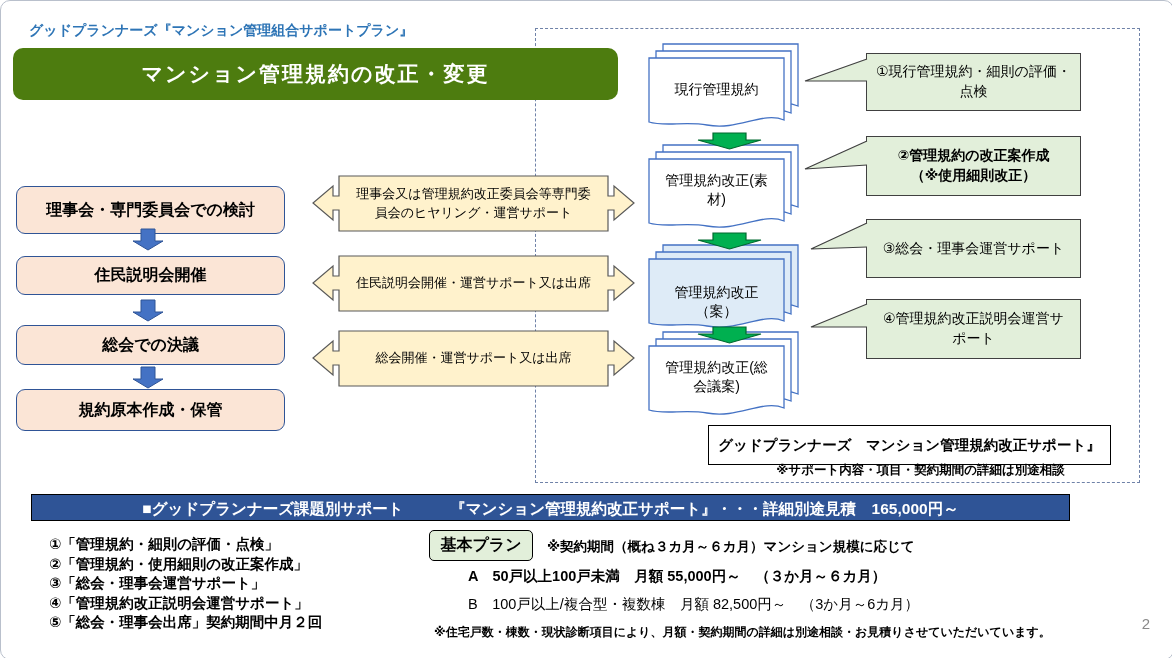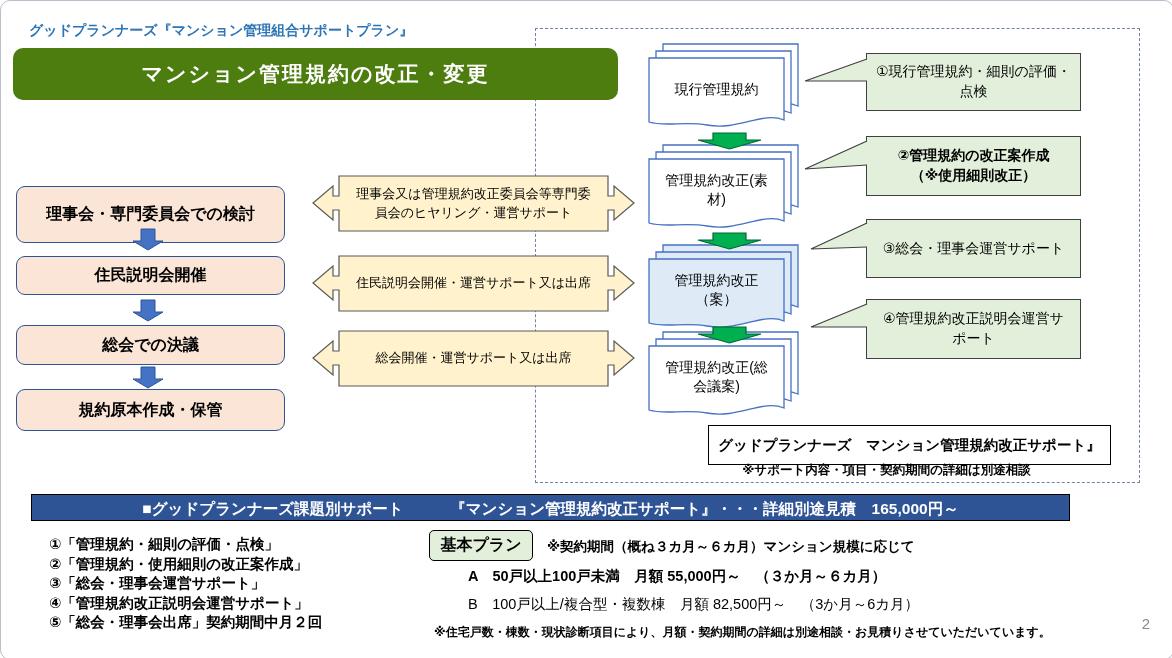--- a/index.html
+++ b/index.html
@@ -33,21 +33,21 @@
   .callout-box{
     left:865px;width:215px;background:#E2EFDA;border:1.3px solid #404040;
     font-size:14px;line-height:1.4;z-index:1;padding:2px 6px;
   }
   .callout-bold{font-weight:bold;}
 
   .support-footer-box{
     left:707px;top:424px;width:403px;height:40px;background:#fff;border:1.6px solid #000;
     font-size:14.5px;font-weight:bold;z-index:1;
   }
-  .support-footer-note{left:684px;top:461px;width:403px;font-size:12.5px;font-weight:bold;z-index:1;}
+  .support-footer-note{left:718px;top:461px;width:403px;font-size:12.5px;font-weight:bold;z-index:1;}
 
   .pricing-banner{
     left:30px;top:493px;width:1039px;height:27px;background:#2F5496;border:1.6px solid #000;
     color:#fff;font-size:15.5px;font-weight:bold;z-index:1;align-items:flex-end;
   }
   .pricing-items{left:48px;top:534px;font-size:14.5px;font-weight:bold;line-height:19.5px;z-index:1;}
   .basic-plan-badge{
     left:428px;top:529px;width:104px;height:31px;background:#E2EFDA;border:1.6px solid #000;
     border-radius:5px;font-size:16px;font-weight:bold;z-index:1;
   }
@@ -62,21 +62,21 @@
 
 <div class="page">
 
   <div class="abs dashed-region"></div>
 
   <div class="abs slide-header">グッドプランナーズ『マンション管理組合サポートプラン』</div>
   <div class="abs flex title-banner">
     <span>マンション管理規約の改正・変更</span>
   </div>
 
-  <div class="abs flex step-box" style="top:185px;height:57px;">
+  <div class="abs flex step-box" style="top:185px;height:48px;">
     <span>理事会・専門委員会での検討</span>
   </div>
   <div class="abs flex step-box" style="top:255px;height:39px;">
     <span>住民説明会開催</span>
   </div>
   <div class="abs flex step-box" style="top:324px;height:40px;">
     <span>総会での決議</span>
   </div>
   <div class="abs flex step-box" style="top:388px;height:42px;">
     <span>規約原本作成・保管</span>
@@ -167,21 +167,21 @@
     <span>総会開催・運営サポート又は出席</span>
   </div>
 
   <div class="abs flex overlay-text doc-label ml" style="top:57px;height:62px;">
     <span class="ml">現行管理規約</span>
   </div>
   <div class="abs flex overlay-text doc-label ml" style="top:158px;height:62px;">
     <span class="ml">管理規約改正(素
 材)</span>
   </div>
-  <div class="abs flex overlay-text doc-label ml" style="top:258px;height:62px;align-items:center;">
+  <div class="abs flex overlay-text doc-label ml" style="top:270px;height:62px;align-items:center;">
     <span class="ml">管理規約改正
 （案）</span>
   </div>
   <div class="abs flex overlay-text doc-label ml" style="top:345px;height:62px;">
     <span class="ml">管理規約改正(総
 会議案)</span>
   </div>
 
   <div class="abs flex support-footer-box">
     <span>グッドプランナーズ　マンション管理規約改正サポート』</span>

